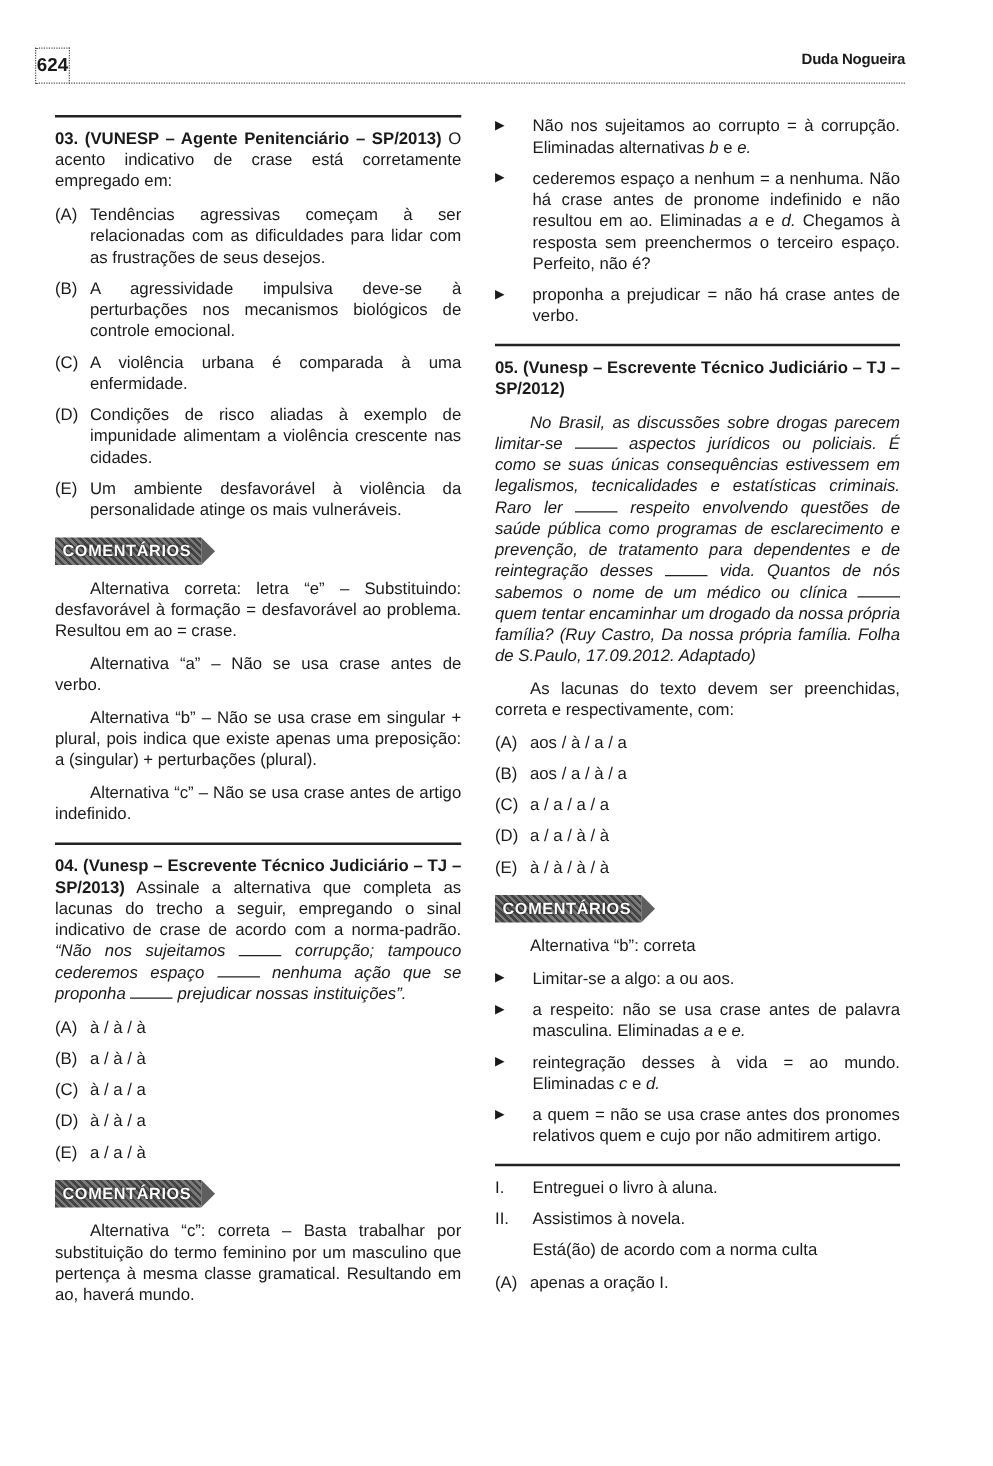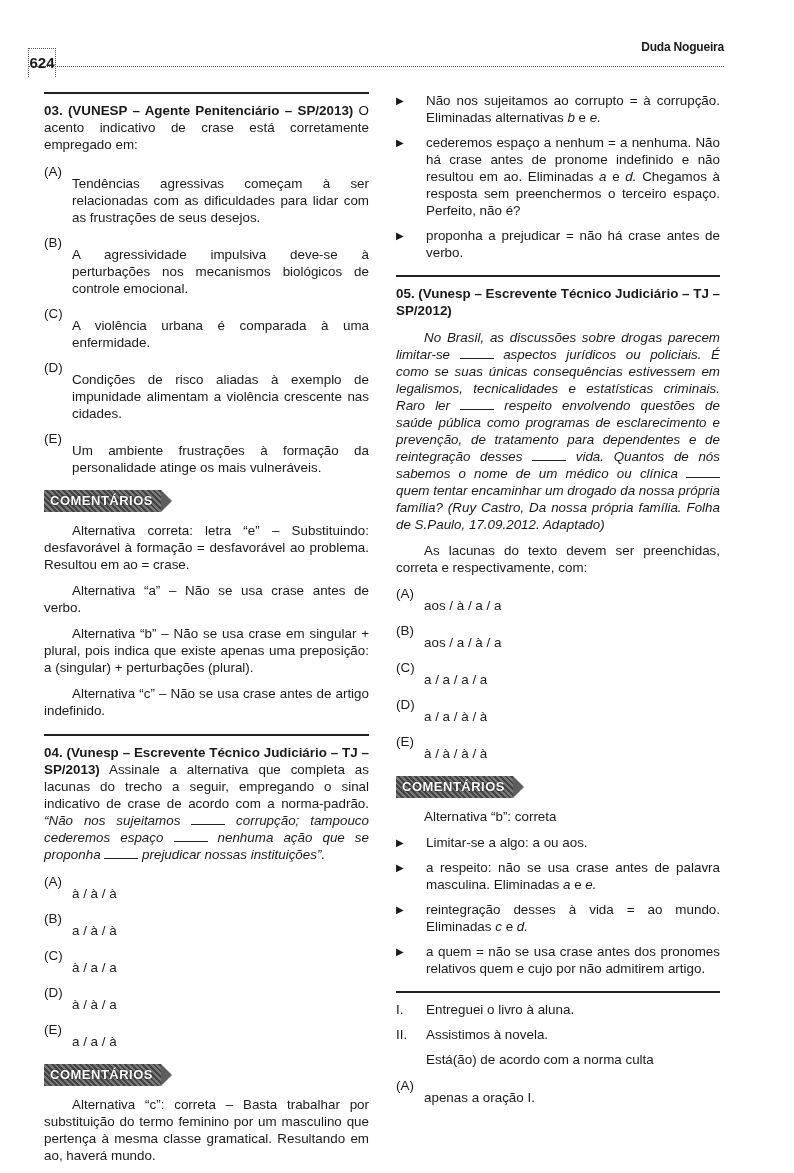--- a/index.html
+++ b/index.html
@@ -3,37 +3,37 @@
   <meta charset="utf-8">
   <style>
     html, body { margin: 0; padding: 0; background: #ffffff; }
     body {
       width: 794px; height: 1173px; position: relative; overflow: hidden;
       font-family: "Liberation Sans", "DejaVu Sans", sans-serif;
       color: #1a1a1a;
     }
     .header { position: absolute; left: 28px; top: 36px; width: 696px; height: 30px; border-bottom: 1px dotted #555; }
     .page-num {
-      position: absolute; left: 0; top: 12px; width: 26px; height: 28px;
+      position: absolute; left: 0; top: 2px; width: 26px; height: 28px;
       border-left: 1px dotted #555; border-top: 1px dotted #555; border-right: 1px dotted #555;
       font-weight: bold; font-size: 15px; text-align: center; line-height: 28px;
     }
     .running-head { position: absolute; right: 0; top: 4px; font-weight: bold; font-size: 12px; letter-spacing: -0.2px; }
     .col { position: absolute; top: 92px; font-size: 13.4px; line-height: 17px; }
     .col.left { left: 44px; width: 325px; }
     .col.right { left: 396px; width: 324px; }
     .rule { border-top: 2px solid #222; margin: 0 0 8px 0; height: 0; }
     .q-head { font-weight: bold; text-align: justify; margin-bottom: 10px; }
     .q-head .rest { font-weight: normal; }
     p { margin: 0 0 9px 0; text-align: justify; }
     .indent { text-indent: 28px; }
     .it { font-style: italic; }
     .opt { display: flex; margin-bottom: 8px; text-align: justify; }
     .opt .lbl { width: 28px; flex: 0 0 28px; }
-    .opt .txt { flex: 1; margin-top: 12px; }
+    .opt .txt { flex: 1; }
     .bullet { display: flex; margin-bottom: 8px; text-align: justify; }
     .bullet .mark { width: 30px; flex: 0 0 30px; font-size: 10px; line-height: 17px; }
     .bullet .txt { flex: 1; }
     .roman { display: flex; margin-bottom: 8px; }
     .roman .lbl { width: 30px; flex: 0 0 30px; }
     .comentarios {
       display: inline-block; position: relative; height: 22px; line-height: 22px;
       padding: 0 8px 0 6px; margin: 6px 0 10px 0;
       background: repeating-linear-gradient(45deg, #444 0 2px, #7a7a7a 2px 4px);
       color: #fff; font-weight: bold; font-size: 13px; letter-spacing: 0.5px;
@@ -71,21 +71,21 @@
   <div class="opt">
       <span class="lbl">(C)</span>
       <span class="txt">A violência urbana é comparada à uma enfermidade.</span>
     </div>
   <div class="opt">
       <span class="lbl">(D)</span>
       <span class="txt">Condições de risco aliadas à exemplo de impunidade alimentam a violência crescente nas cidades.</span>
     </div>
   <div class="opt">
       <span class="lbl">(E)</span>
-      <span class="txt">Um ambiente frustrações à formação da personalidade atinge os mais vulneráveis.</span>
+      <span class="txt">Um ambiente desfavorável à violência da personalidade atinge os mais vulneráveis.</span>
     </div>
 
   <div class="comentarios">COMENTÁRIOS</div>
   <p class="indent"><b>Alternativa correta: letra “e”</b><span> – Substituindo: desfavorável à formação = desfavorável </span><b>ao</b><span> problema. Resultou em </span><b>ao</b><span> = crase.</span></p>
   <p class="indent"><b>Alternativa “a”</b><span> – Não se usa crase antes de verbo.</span></p>
   <p class="indent"><b>Alternativa “b”</b><span> – Não se usa crase em singular + plural, pois indica que existe apenas uma preposição: a (singular) + perturbações (plural).</span></p>
   <p class="indent"><b>Alternativa “c”</b><span> – Não se usa crase antes de artigo indefinido.</span></p>
 
   <div class="sp"></div>
   <div class="rule"></div>

